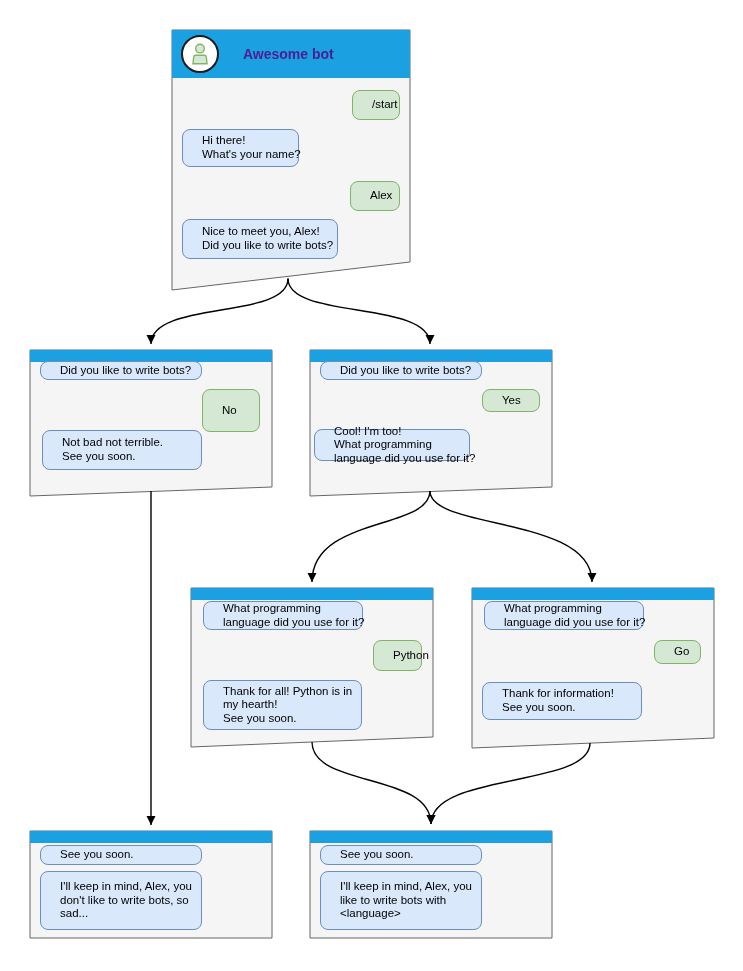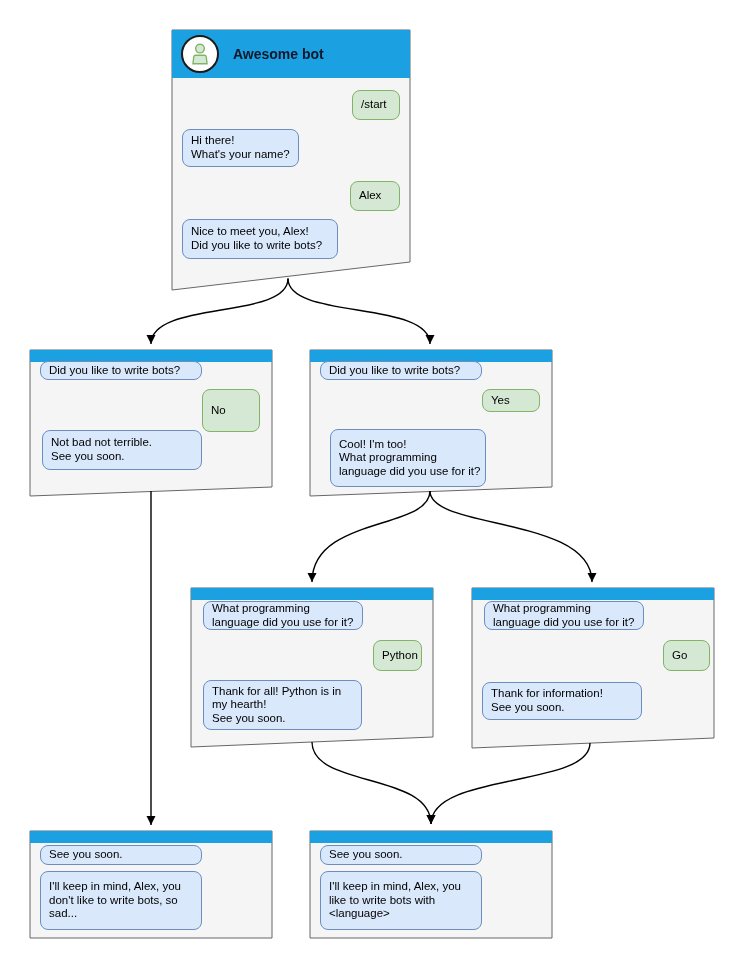--- a/index.html
+++ b/index.html
@@ -16,27 +16,27 @@
   .header{
     position:absolute;left:0;top:0;width:100%;height:48px;background:#1ba1e2;
     display:flex;align-items:center;box-sizing:border-box;
   }
   .avatar{
     position:absolute;left:9px;top:5px;width:38px;height:38px;border-radius:50%;
     background:#ffffff;border:2px solid #1a1a1a;box-sizing:border-box;
     display:flex;align-items:center;justify-content:center;
   }
   .title{
-    position:absolute;left:61px;top:0;height:48px;display:flex;align-items:center;
-    color:#0f172a;font-weight:bold;font-size:14px;
+    position:absolute;left:71px;top:0;height:48px;display:flex;align-items:center;
+    color:#4c1d95;font-weight:bold;font-size:14px;
   }
   .msg{
     position:absolute;box-sizing:border-box;border-radius:8px;
     font-size:11.5px;line-height:1.18;white-space:pre;
-    display:flex;align-items:center;padding-left:8px;
+    display:flex;align-items:center;padding-left:19px;
   }
   .msg.bot{background:#dae8fc;border:1px solid #6c8ebf;}
   .msg.user{background:#d5e8d4;border:1px solid #82b366;}
 </style>
 </head>
 <body>
 
 <div id="stage">
 
   <svg id="shapes" width="743" height="971" viewBox="0 0 743 971">
@@ -90,40 +90,40 @@
     <div class="msg bot" style="left:10px;top:11px;width:162px;height:19px;">Did you like to write bots?</div>
     <div class="msg user" style="left:172px;top:39px;width:58px;height:43px;">No</div>
     <div class="msg bot" style="left:12px;top:80px;width:160px;height:40px;">Not bad not terrible.
 See you soon.</div>
   </div>
 
   <div class="win" style="left:310px;top:350px;width:242px;height:146px;">
     <div class="bar" style="height:12px;"></div>
     <div class="msg bot" style="left:10px;top:11px;width:162px;height:19px;">Did you like to write bots?</div>
     <div class="msg user" style="left:172px;top:39px;width:58px;height:23px;">Yes</div>
-    <div class="msg bot" style="left:20px;top:79px;width:156px;height:58px;">Cool! I'm too!
+    <div class="msg bot" style="left:4px;top:79px;width:156px;height:32px;">Cool! I'm too!
 What programming
 language did you use for it?</div>
   </div>
 
   <div class="win" style="left:191px;top:588px;width:242px;height:159px;">
     <div class="bar" style="height:12px;"></div>
     <div class="msg bot" style="left:12px;top:13px;width:160px;height:29px;">What programming
 language did you use for it?</div>
     <div class="msg user" style="left:182px;top:52px;width:49px;height:31px;">Python</div>
     <div class="msg bot" style="left:12px;top:92px;width:159px;height:50px;">Thank for all! Python is in
 my hearth!
 See you soon.</div>
   </div>
 
   <div class="win" style="left:472px;top:588px;width:242px;height:160px;">
     <div class="bar" style="height:12px;"></div>
     <div class="msg bot" style="left:12px;top:13px;width:160px;height:29px;">What programming
 language did you use for it?</div>
-    <div class="msg user" style="left:191px;top:52px;width:47px;height:31px;">Go</div>
+    <div class="msg user" style="left:182px;top:52px;width:47px;height:24px;">Go</div>
     <div class="msg bot" style="left:10px;top:94px;width:160px;height:38px;">Thank for information!
 See you soon.</div>
   </div>
 
   <div class="win" style="left:30px;top:831px;width:242px;height:107px;">
     <div class="bar" style="height:12px;"></div>
     <div class="msg bot" style="left:10px;top:14px;width:162px;height:20px;">See you soon.</div>
     <div class="msg bot" style="left:10px;top:40px;width:162px;height:59px;">I'll keep in mind, Alex, you
 don't like to write bots, so
 sad...</div>

